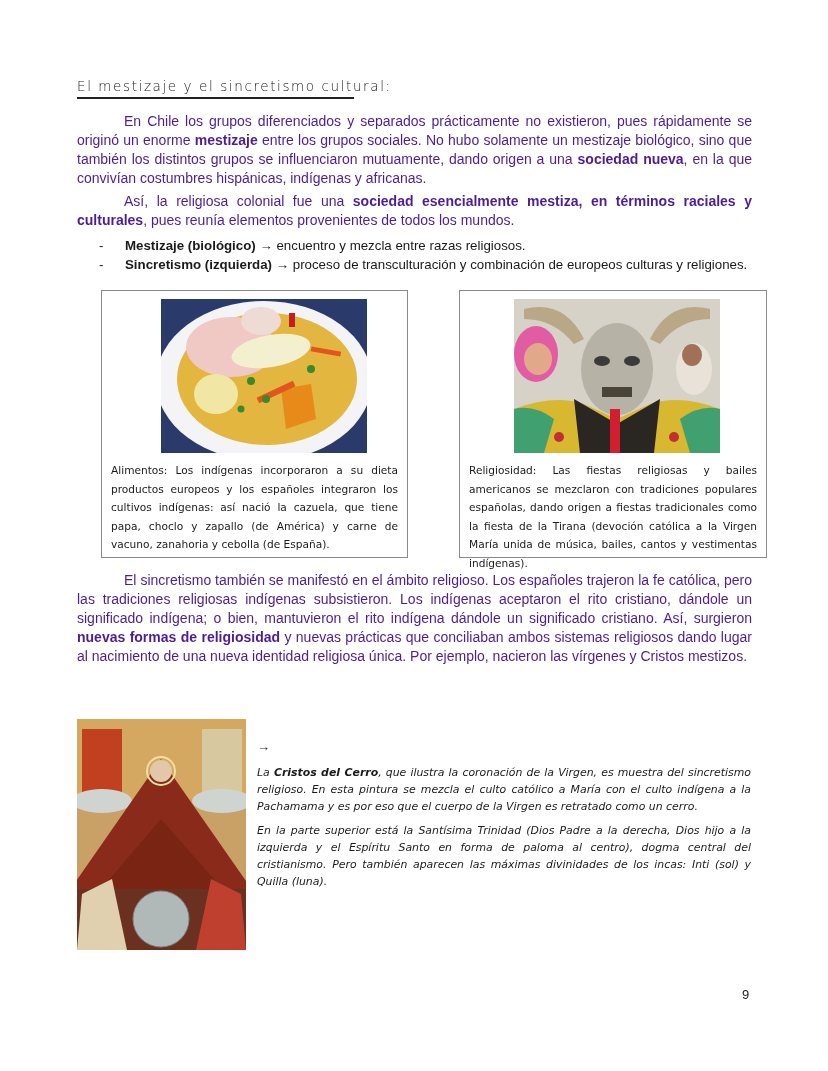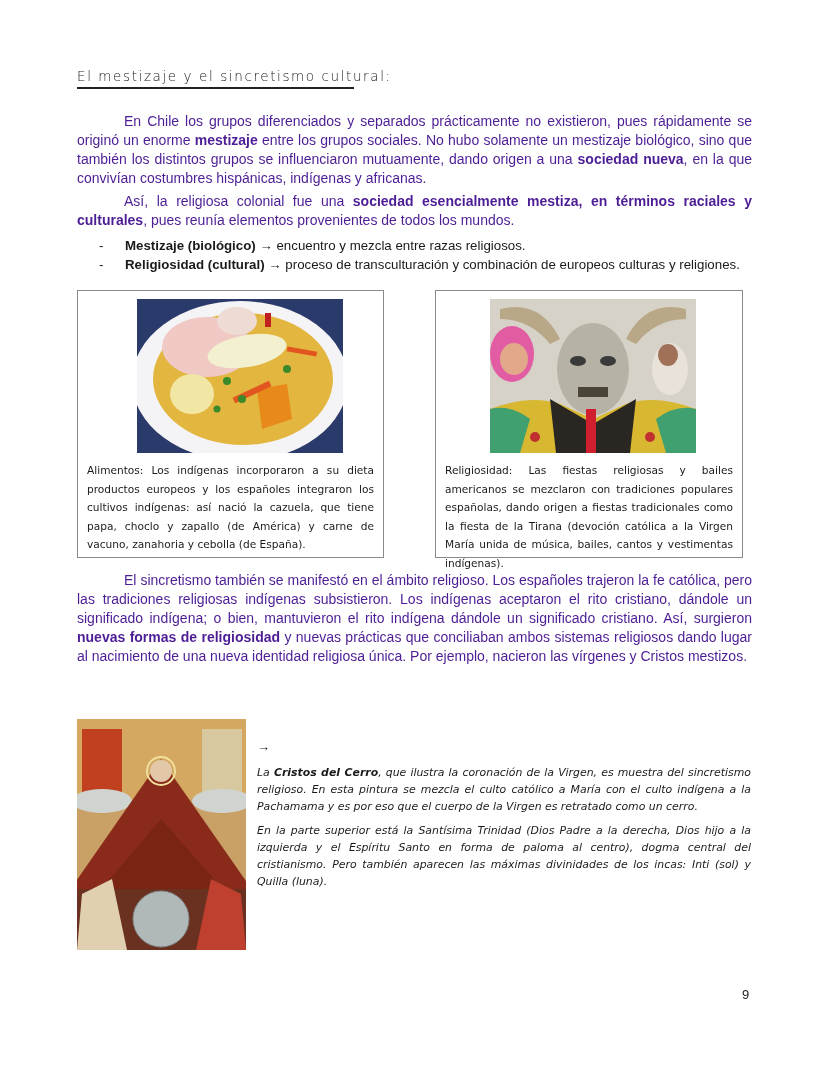--- a/index.html
+++ b/index.html
@@ -2,21 +2,21 @@
 <html><head>
   <meta charset="utf-8">
   <style>
     * { box-sizing: border-box; margin: 0; padding: 0; }
     html, body { width: 828px; height: 1071px; background: #ffffff; overflow: hidden; }
     body { position: relative; font-family: "Liberation Sans", sans-serif; color: #1a1a1a; }
 
     .page { position: absolute; left: 0; top: 0; width: 828px; height: 1071px; background: #fff; }
 
     .title {
-      position: absolute; left: 77px; top: 68px;
+      position: absolute; left: 77px; top: 78px;
       font-family: "DejaVu Sans", sans-serif; font-weight: 300;
       font-size: 13.5px; letter-spacing: 1.6px; color: #222;
       padding-bottom: 3px; border-bottom: 2px solid #222;
       width: 277px; white-space: nowrap;
     }
 
     .para {
       position: absolute; left: 77px; width: 675px;
       font-size: 14px; line-height: 19px; text-align: justify;
       color: #4c1d95;
@@ -26,21 +26,21 @@
 
     .p1 { top: 112px; }
     .p2 { top: 192px; }
     .p3 { top: 571px; }
 
     .bullets { position: absolute; left: 77px; top: 236px; width: 700px; font-size: 13.3px; line-height: 19px; }
     .bullet { display: flex; }
     .bullet .dash { width: 48px; padding-left: 22px; }
 
     .figbox {
-      position: absolute; border: 1px solid #8a8a8a; background: #fff;
+      position: absolute; border: 1px solid #8a8a8a; background: #fff; margin-left: 24px;
     }
     .fig1 { left: 77px; top: 290px; width: 307px; height: 268px; }
     .fig2 { left: 435px; top: 290px; width: 308px; height: 268px; }
 
     .figbox .img { position: absolute; top: 8px; height: 154px; overflow: hidden; }
     .fig1 .img { left: 59px; width: 206px; }
     .fig2 .img { left: 54px; width: 206px; }
 
     .caption {
       position: absolute; left: 9px; right: 9px; top: 170px;
@@ -73,21 +73,21 @@
 
   <p class="para p2"><span class="indent"></span><span>Así, la religiosa colonial fue una </span><b>sociedad esencialmente mestiza, en términos raciales y culturales</b><span>, pues reunía elementos provenientes de todos los mundos.</span></p>
 
   <div class="bullets">
     <div class="bullet">
       <span class="dash">-</span>
       <span><b>Mestizaje (biológico)</b> <span>→</span><span> encuentro y mezcla entre razas religiosos.</span></span>
     </div>
     <div class="bullet">
       <span class="dash">-</span>
-      <span><b>Religiosidad (cultural)</b> <span>→</span><span> proceso de transculturación y combinación de europeos culturas y religiones.</span></span>
+      <span><b>Sincretismo (izquierda)</b> <span>→</span><span> proceso de transculturación y combinación de europeos culturas y religiones.</span></span>
     </div>
   </div>
 
   <div class="figbox fig1">
     <div class="img">
       <svg width="206" height="154" viewBox="0 0 206 154">
         <rect width="206" height="154" fill="#2a3a6a"></rect>
         <ellipse cx="103" cy="82" rx="108" ry="80" fill="#f4f4f6"></ellipse>
         <ellipse cx="106" cy="80" rx="90" ry="66" fill="#e3b640"></ellipse>
         <ellipse cx="70" cy="48" rx="45" ry="30" fill="#f0c8c4"></ellipse>

